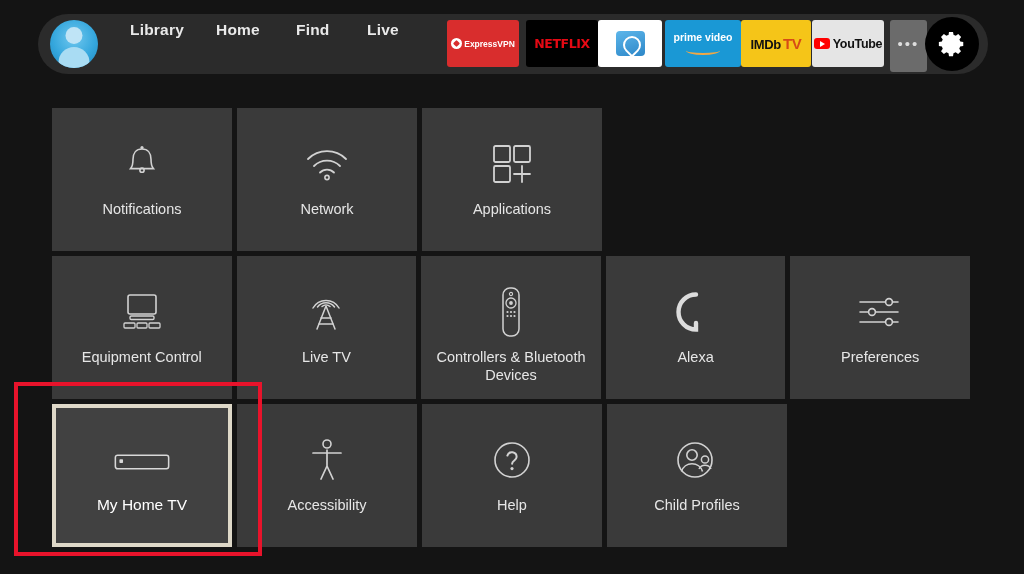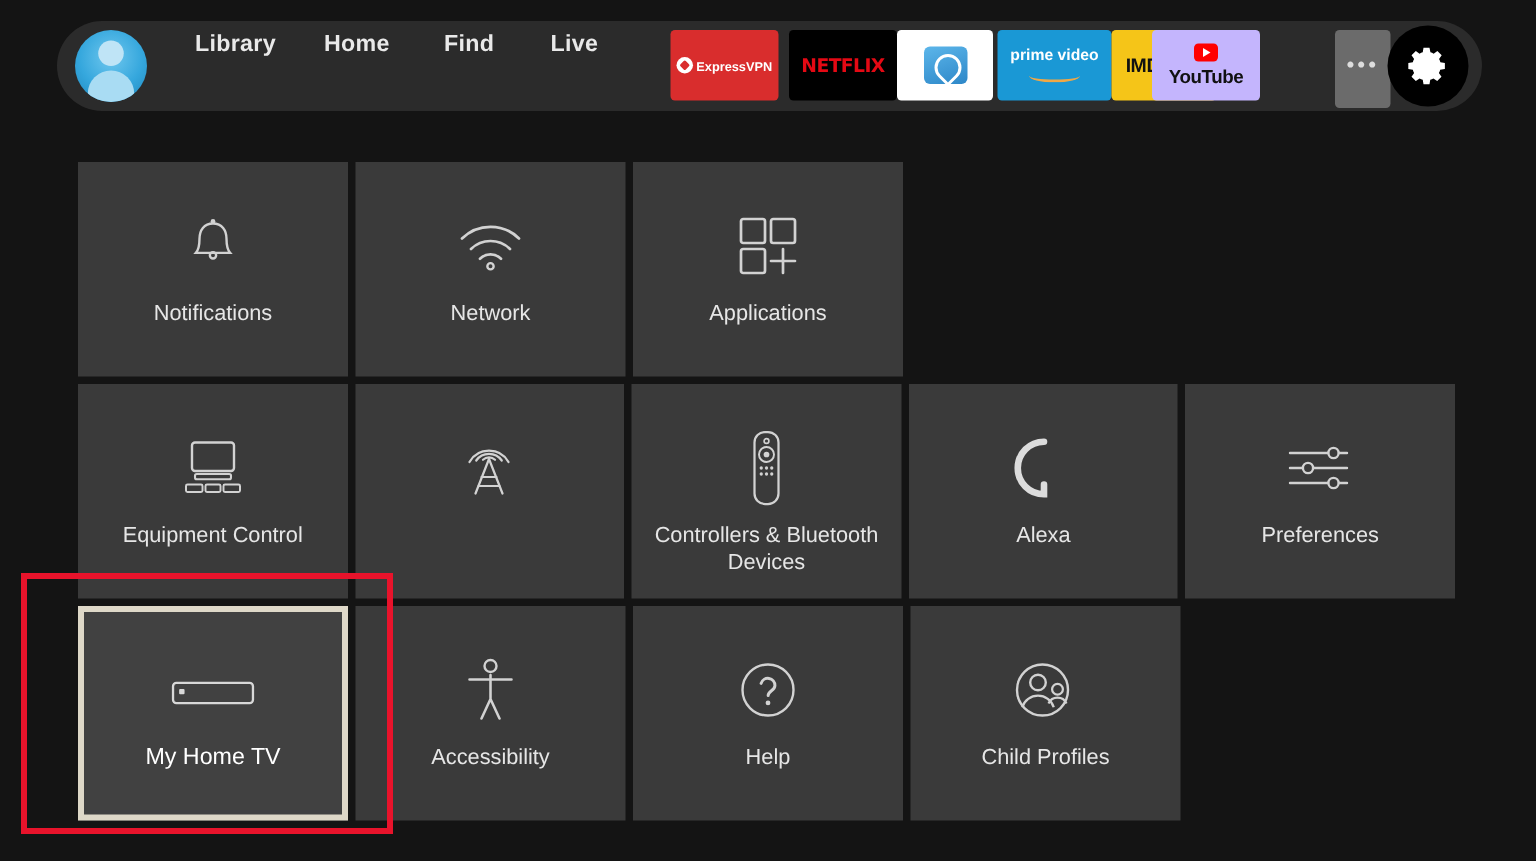--- a/index.html
+++ b/index.html
@@ -45,21 +45,21 @@
 
   #ic-prime{left:665px;width:76px;background:#1a98d5;}
   #ic-prime .lbl{color:#fff;font-size:10.5px;text-align:center;line-height:1;}
   #ic-prime .swoosh{display:block;margin:3px auto 0;width:34px;height:7px;
        border-bottom:2px solid #f0a846;border-radius:0 0 50% 50%;}
 
   #ic-imdb{left:741px;width:70px;background:#f5c518;}
   #ic-imdb .lbl{color:#111;font-size:13px;font-weight:bold;letter-spacing:-.3px;}
   #ic-imdb .tv{color:#d64b16;font-size:15px;margin-left:2px;}
 
-  #ic-youtube{left:768px;width:72px;background:#c4b5fd;display:flex;gap:3px;flex-direction:column;}
+  #ic-youtube{left:812px;width:72px;background:#e5e5e5;display:flex;gap:3px;}
   #ic-youtube .play{width:16px;height:11.5px;background:#ff0000;border-radius:3px;
        position:relative;}
   #ic-youtube .play:after{content:"";position:absolute;left:6px;top:3px;
        border-left:5px solid #fff;border-top:3px solid transparent;border-bottom:3px solid transparent;}
   #ic-youtube .lbl{color:#111;font-size:12.5px;letter-spacing:-.3px;}
 
   #ic-more{left:890px;width:37px;background:#6b6b6b;color:#ddd;font-size:15px;
        letter-spacing:2px;line-height:0;padding-bottom:5px;}
 
   #gearbtn{position:absolute;left:925px;top:17px;width:54px;height:54px;border-radius:50%;
@@ -207,20 +207,21 @@
     <div class="tile">
       <span class="ico">
         <svg width="44" height="42" viewBox="0 0 44 42">
           <path d="M9 17a15 15 0 0126 0" fill="none" stroke="#d2d2d2" stroke-width="1.5" stroke-linecap="round"></path>
           <path d="M13.5 16a10.5 10.5 0 0117 0" fill="none" stroke="#d2d2d2" stroke-width="1.5" stroke-linecap="round"></path>
           <path d="M18 15.5a6 6 0 018 0" fill="none" stroke="#d2d2d2" stroke-width="1.5" stroke-linecap="round"></path>
           <path d="M22 15L13 38M22 15l9 23" fill="none" stroke="#d2d2d2" stroke-width="1.5" stroke-linecap="round"></path>
           <path d="M17 27h10M15 33h14" stroke="#d2d2d2" stroke-width="1.4" stroke-linecap="round"></path>
         </svg>
       </span>
+      <span class="tlabel">Live TV</span>
     </div>
 
     <div class="tile">
       <span class="ico">
         <svg width="28" height="52" viewBox="0 0 28 52">
           <rect x="6" y="2" width="16" height="48" rx="7" fill="none" stroke="#d2d2d2" stroke-width="1.5"></rect>
           <circle cx="14" cy="8" r="1.6" fill="none" stroke="#d2d2d2" stroke-width="1.1"></circle>
           <circle cx="14" cy="17" r="5" fill="none" stroke="#d2d2d2" stroke-width="1.3"></circle>
           <circle cx="14" cy="17" r="1.9" fill="#d2d2d2"></circle>
           <circle cx="10.5" cy="26" r="1.1" fill="#d2d2d2"></circle>

